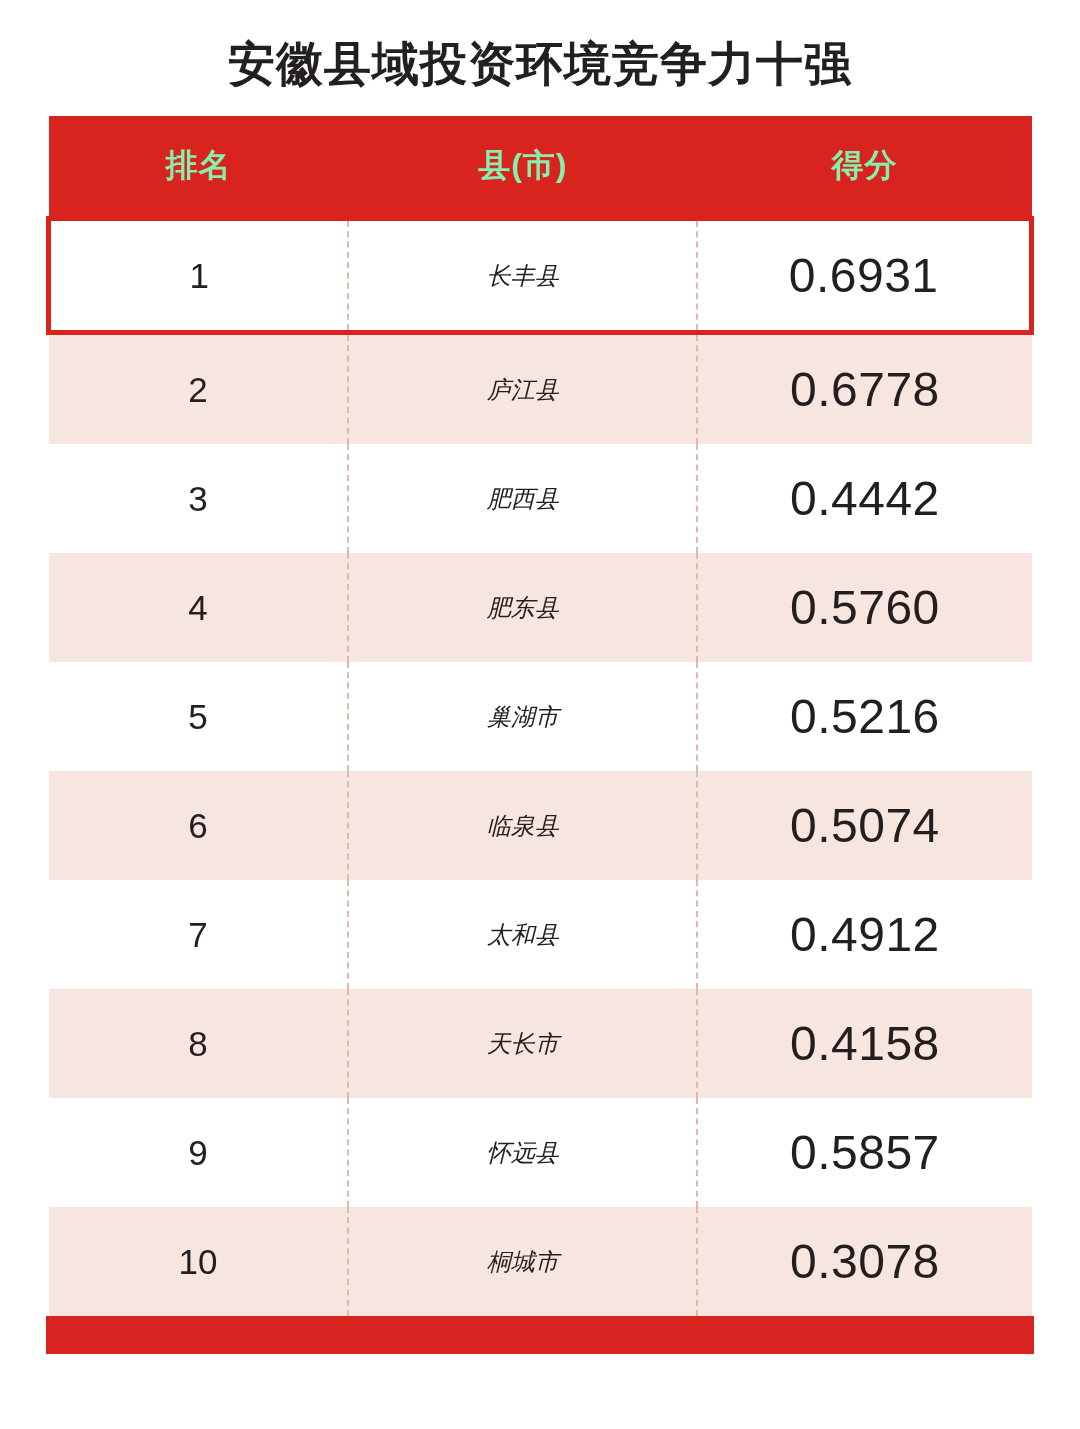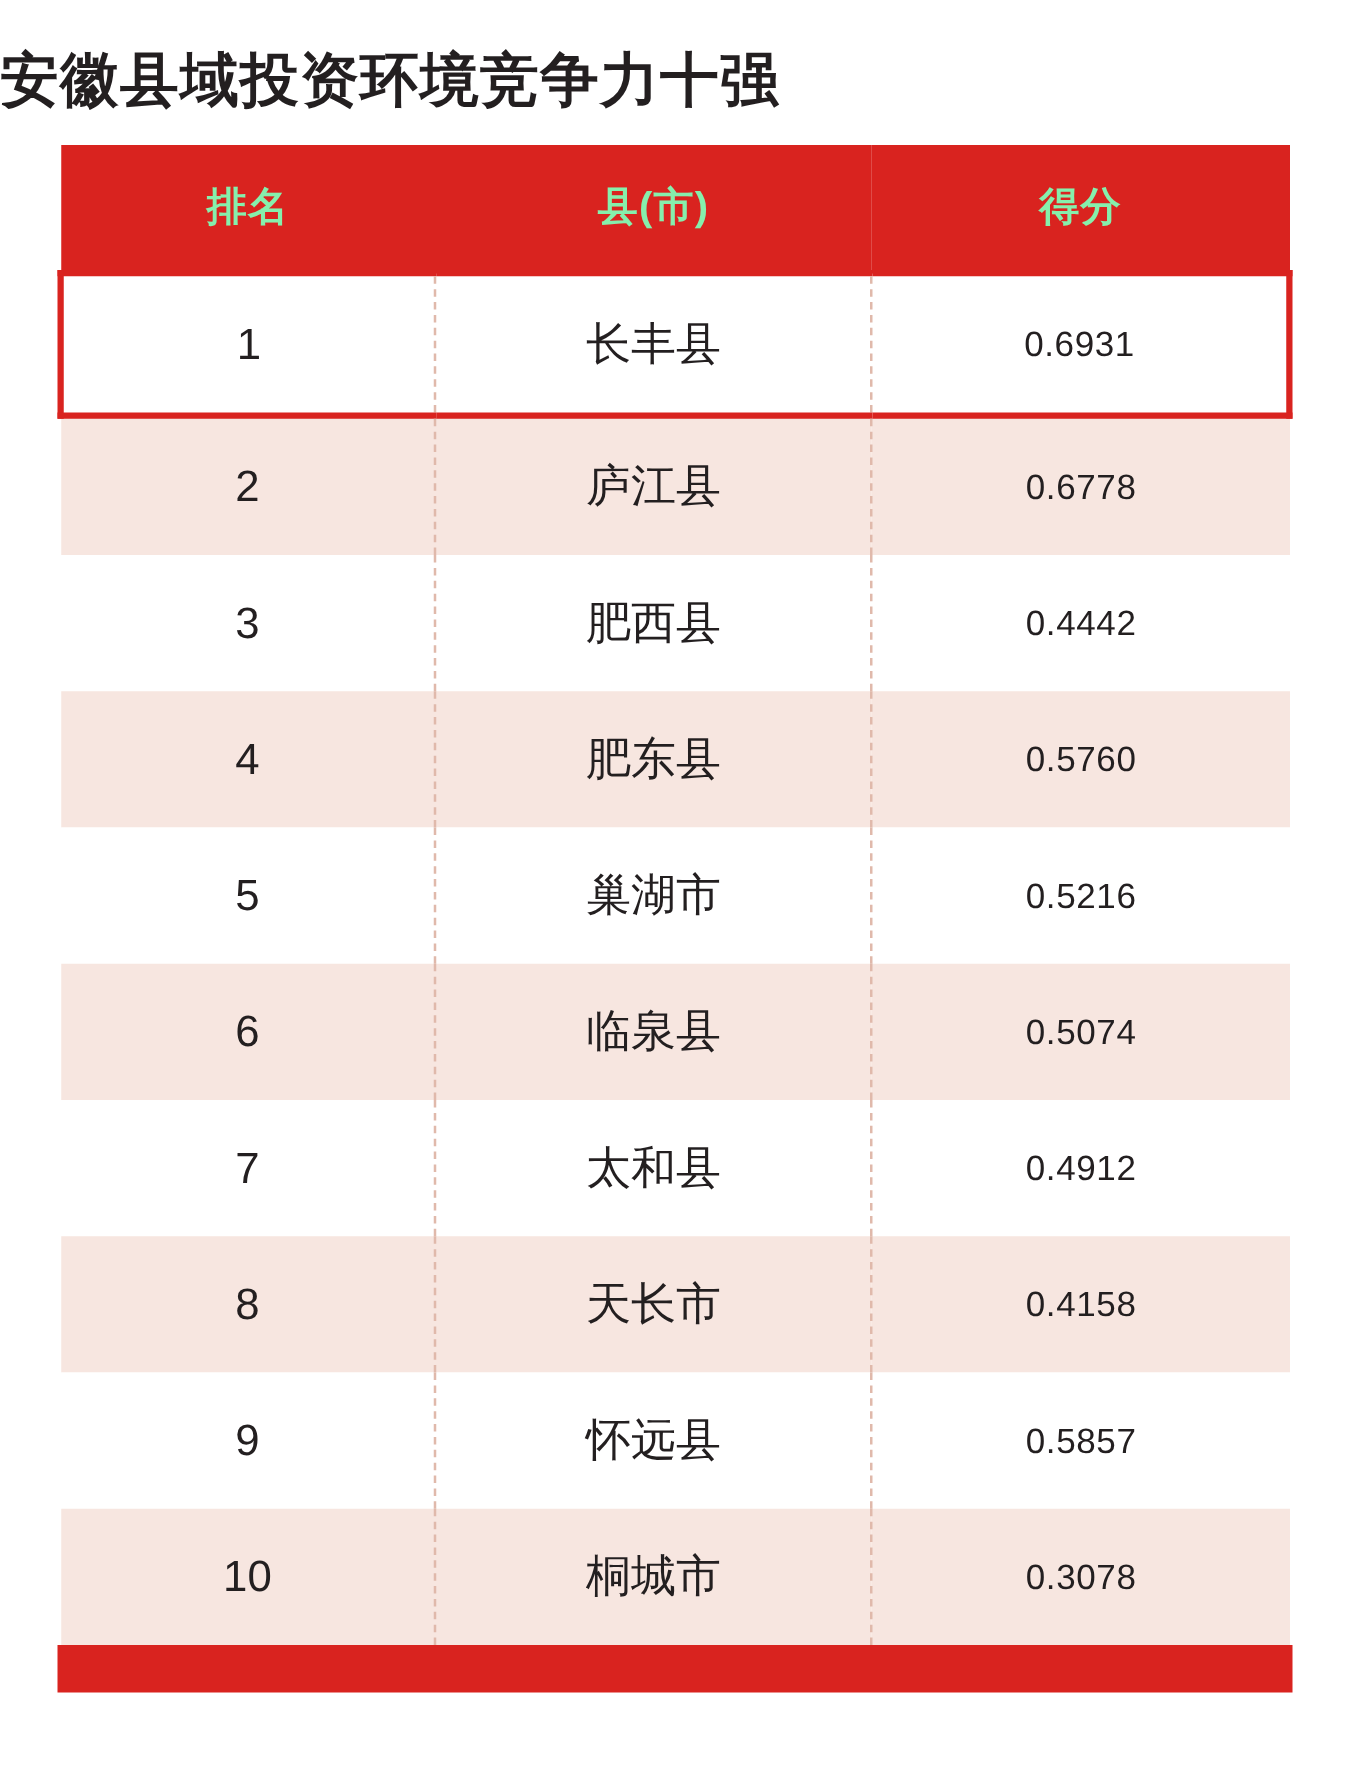--- a/index.html
+++ b/index.html
@@ -14,21 +14,21 @@
     color: #231f20;
     overflow: hidden;
   }
   .page {
     width: 1080px;
     height: 1429px;
     position: relative;
     box-sizing: border-box;
   }
   .title {
-    text-align: left;
+    text-align: center;
     font-size: 47px;
     font-weight: bold;
     letter-spacing: 1px;
     color: #231f20;
     padding-top: 36px;
     padding-bottom: 24px;
     line-height: 1.2;
   }
   .table-wrap {
     margin: 0 46px;
@@ -54,24 +54,25 @@
     letter-spacing: 1px;
   }
   tbody td {
     height: 107px;
     text-align: center;
     vertical-align: middle;
     font-size: 35px;
     color: #231f20;
   }
   tbody td.cell-name {
-    font-size: 36px;
+    font-size: 24px;
+    font-style: italic;
   }
   tbody td.cell-score {
-    font-size: 28px;
+    font-size: 48px;
     letter-spacing: 0.5px;
   }
   tbody tr.even td { background: #f7e6e0; }
   tbody tr.odd  td { background: #ffffff; }
 
   
   tbody td.cell-rank  { border-right: 2px dashed #e0b9ab; }
   tbody td.cell-name  { border-right: 2px dashed #e0b9ab; }
 
   

